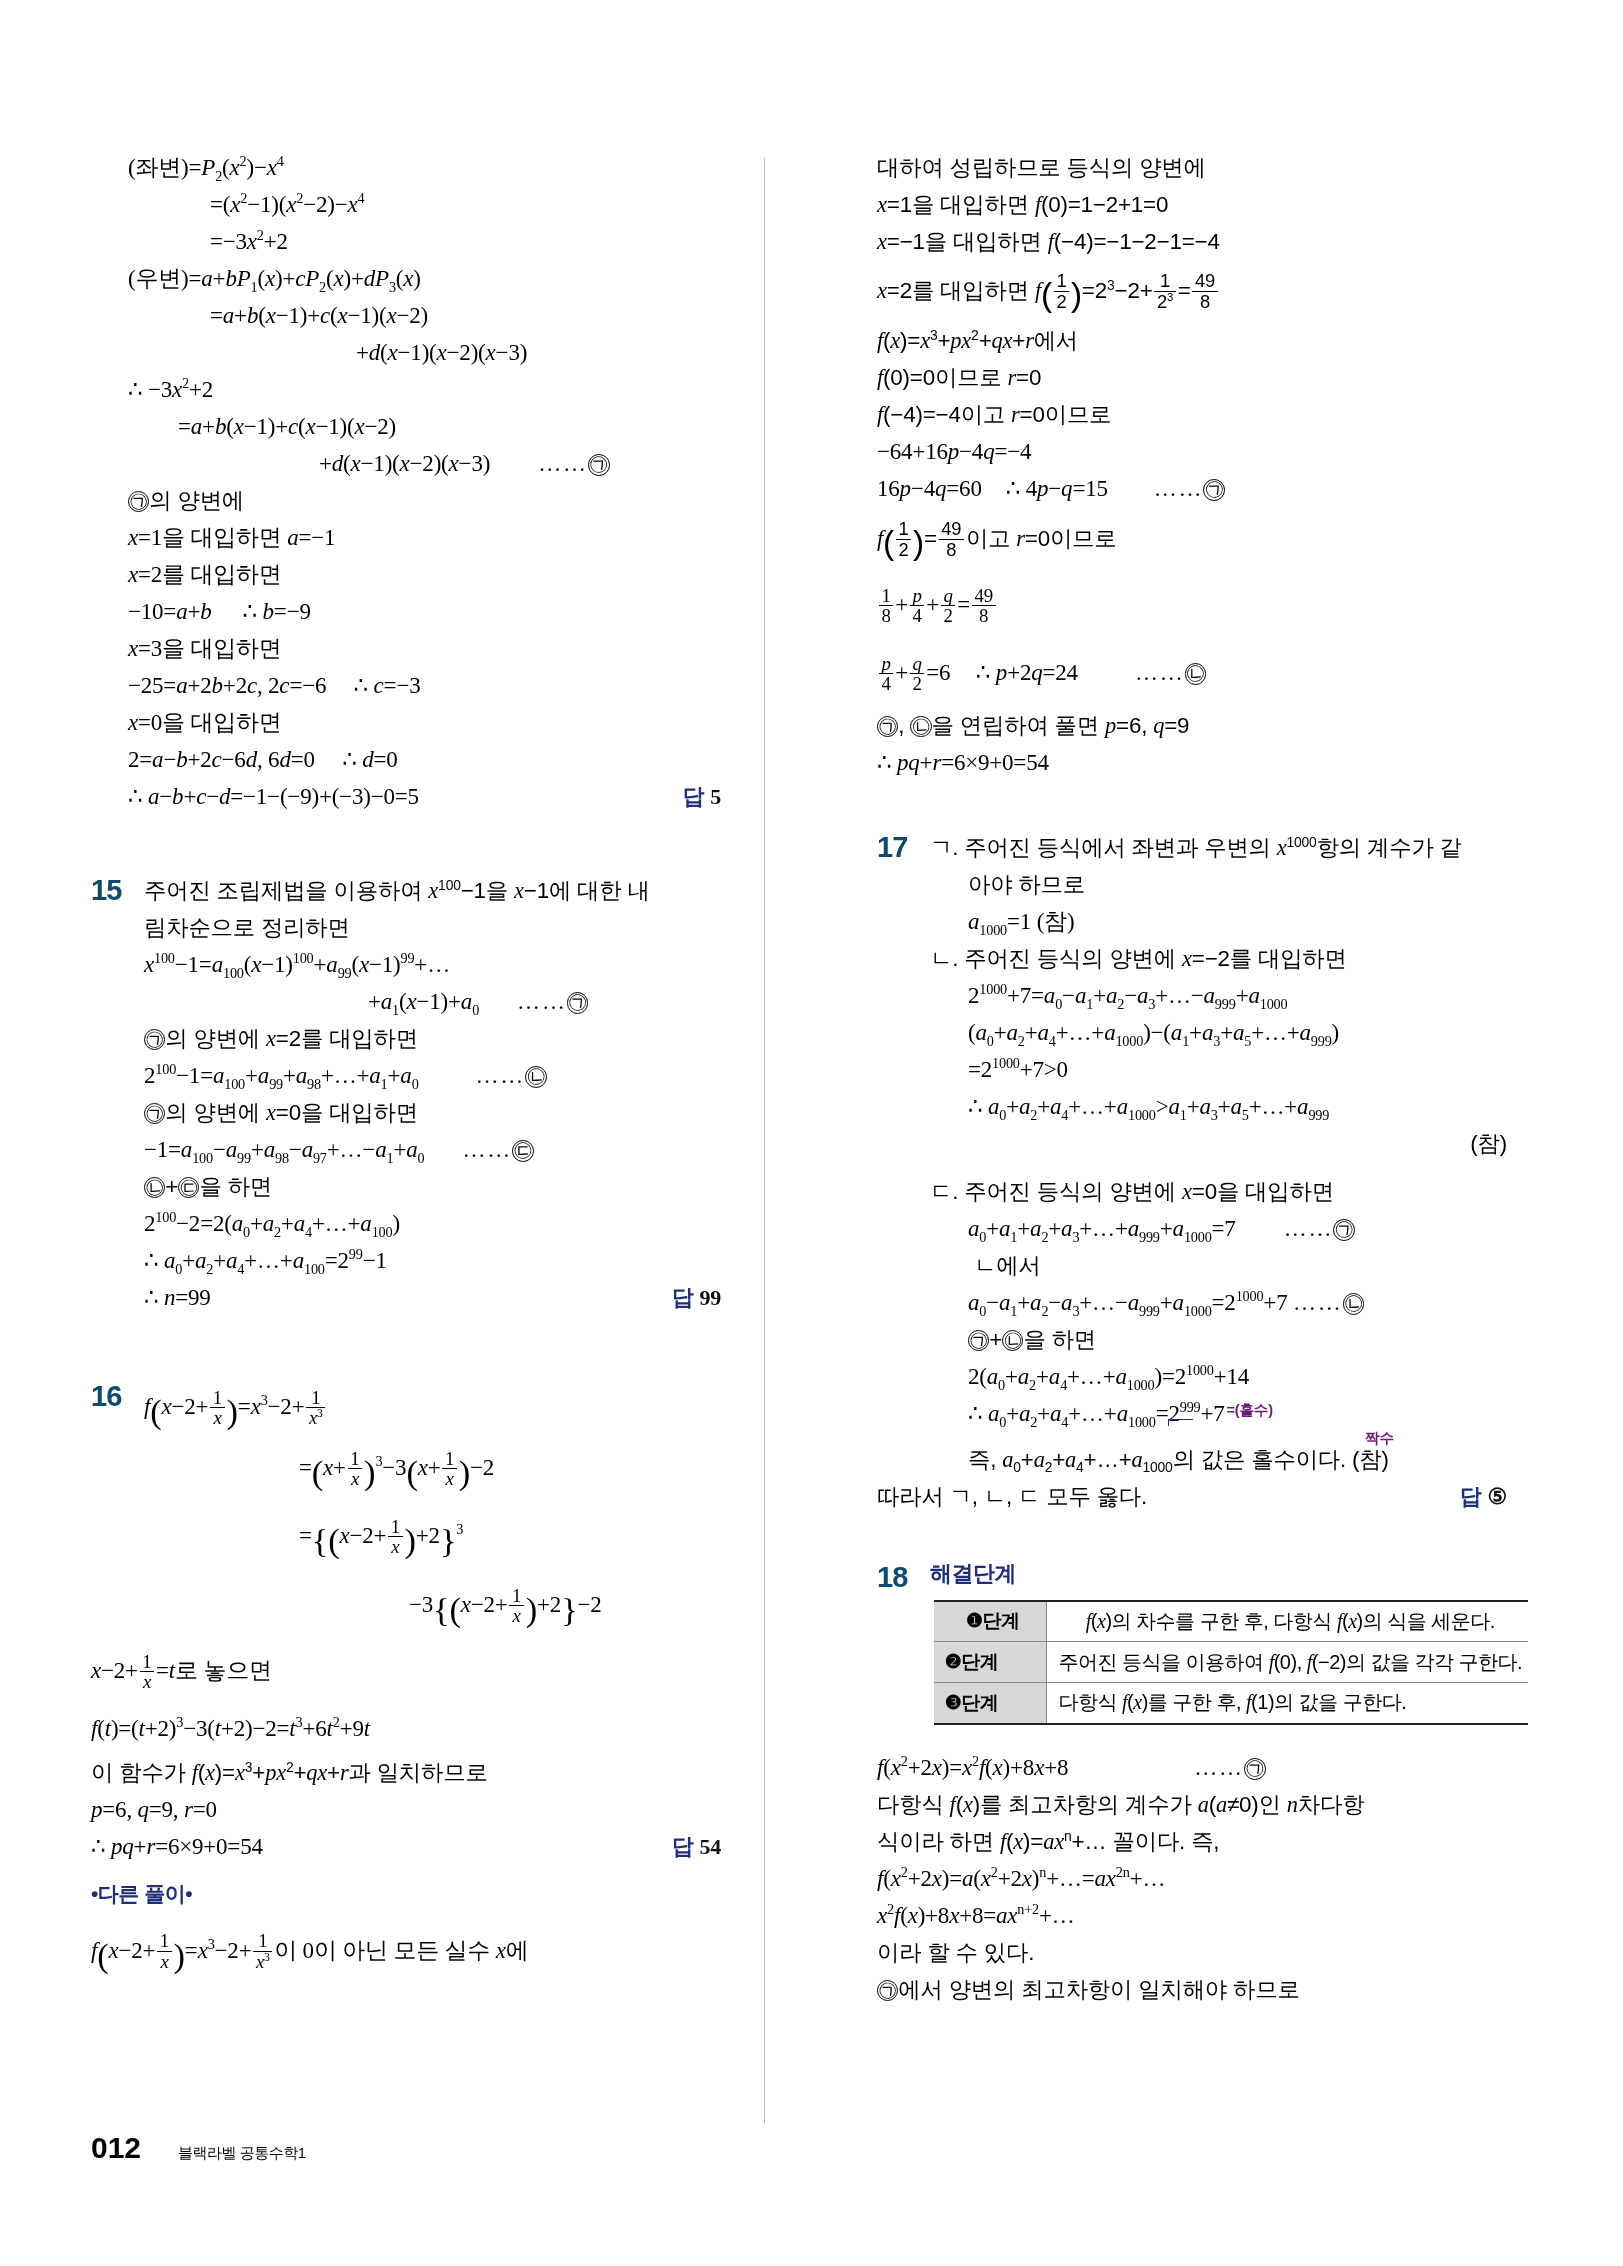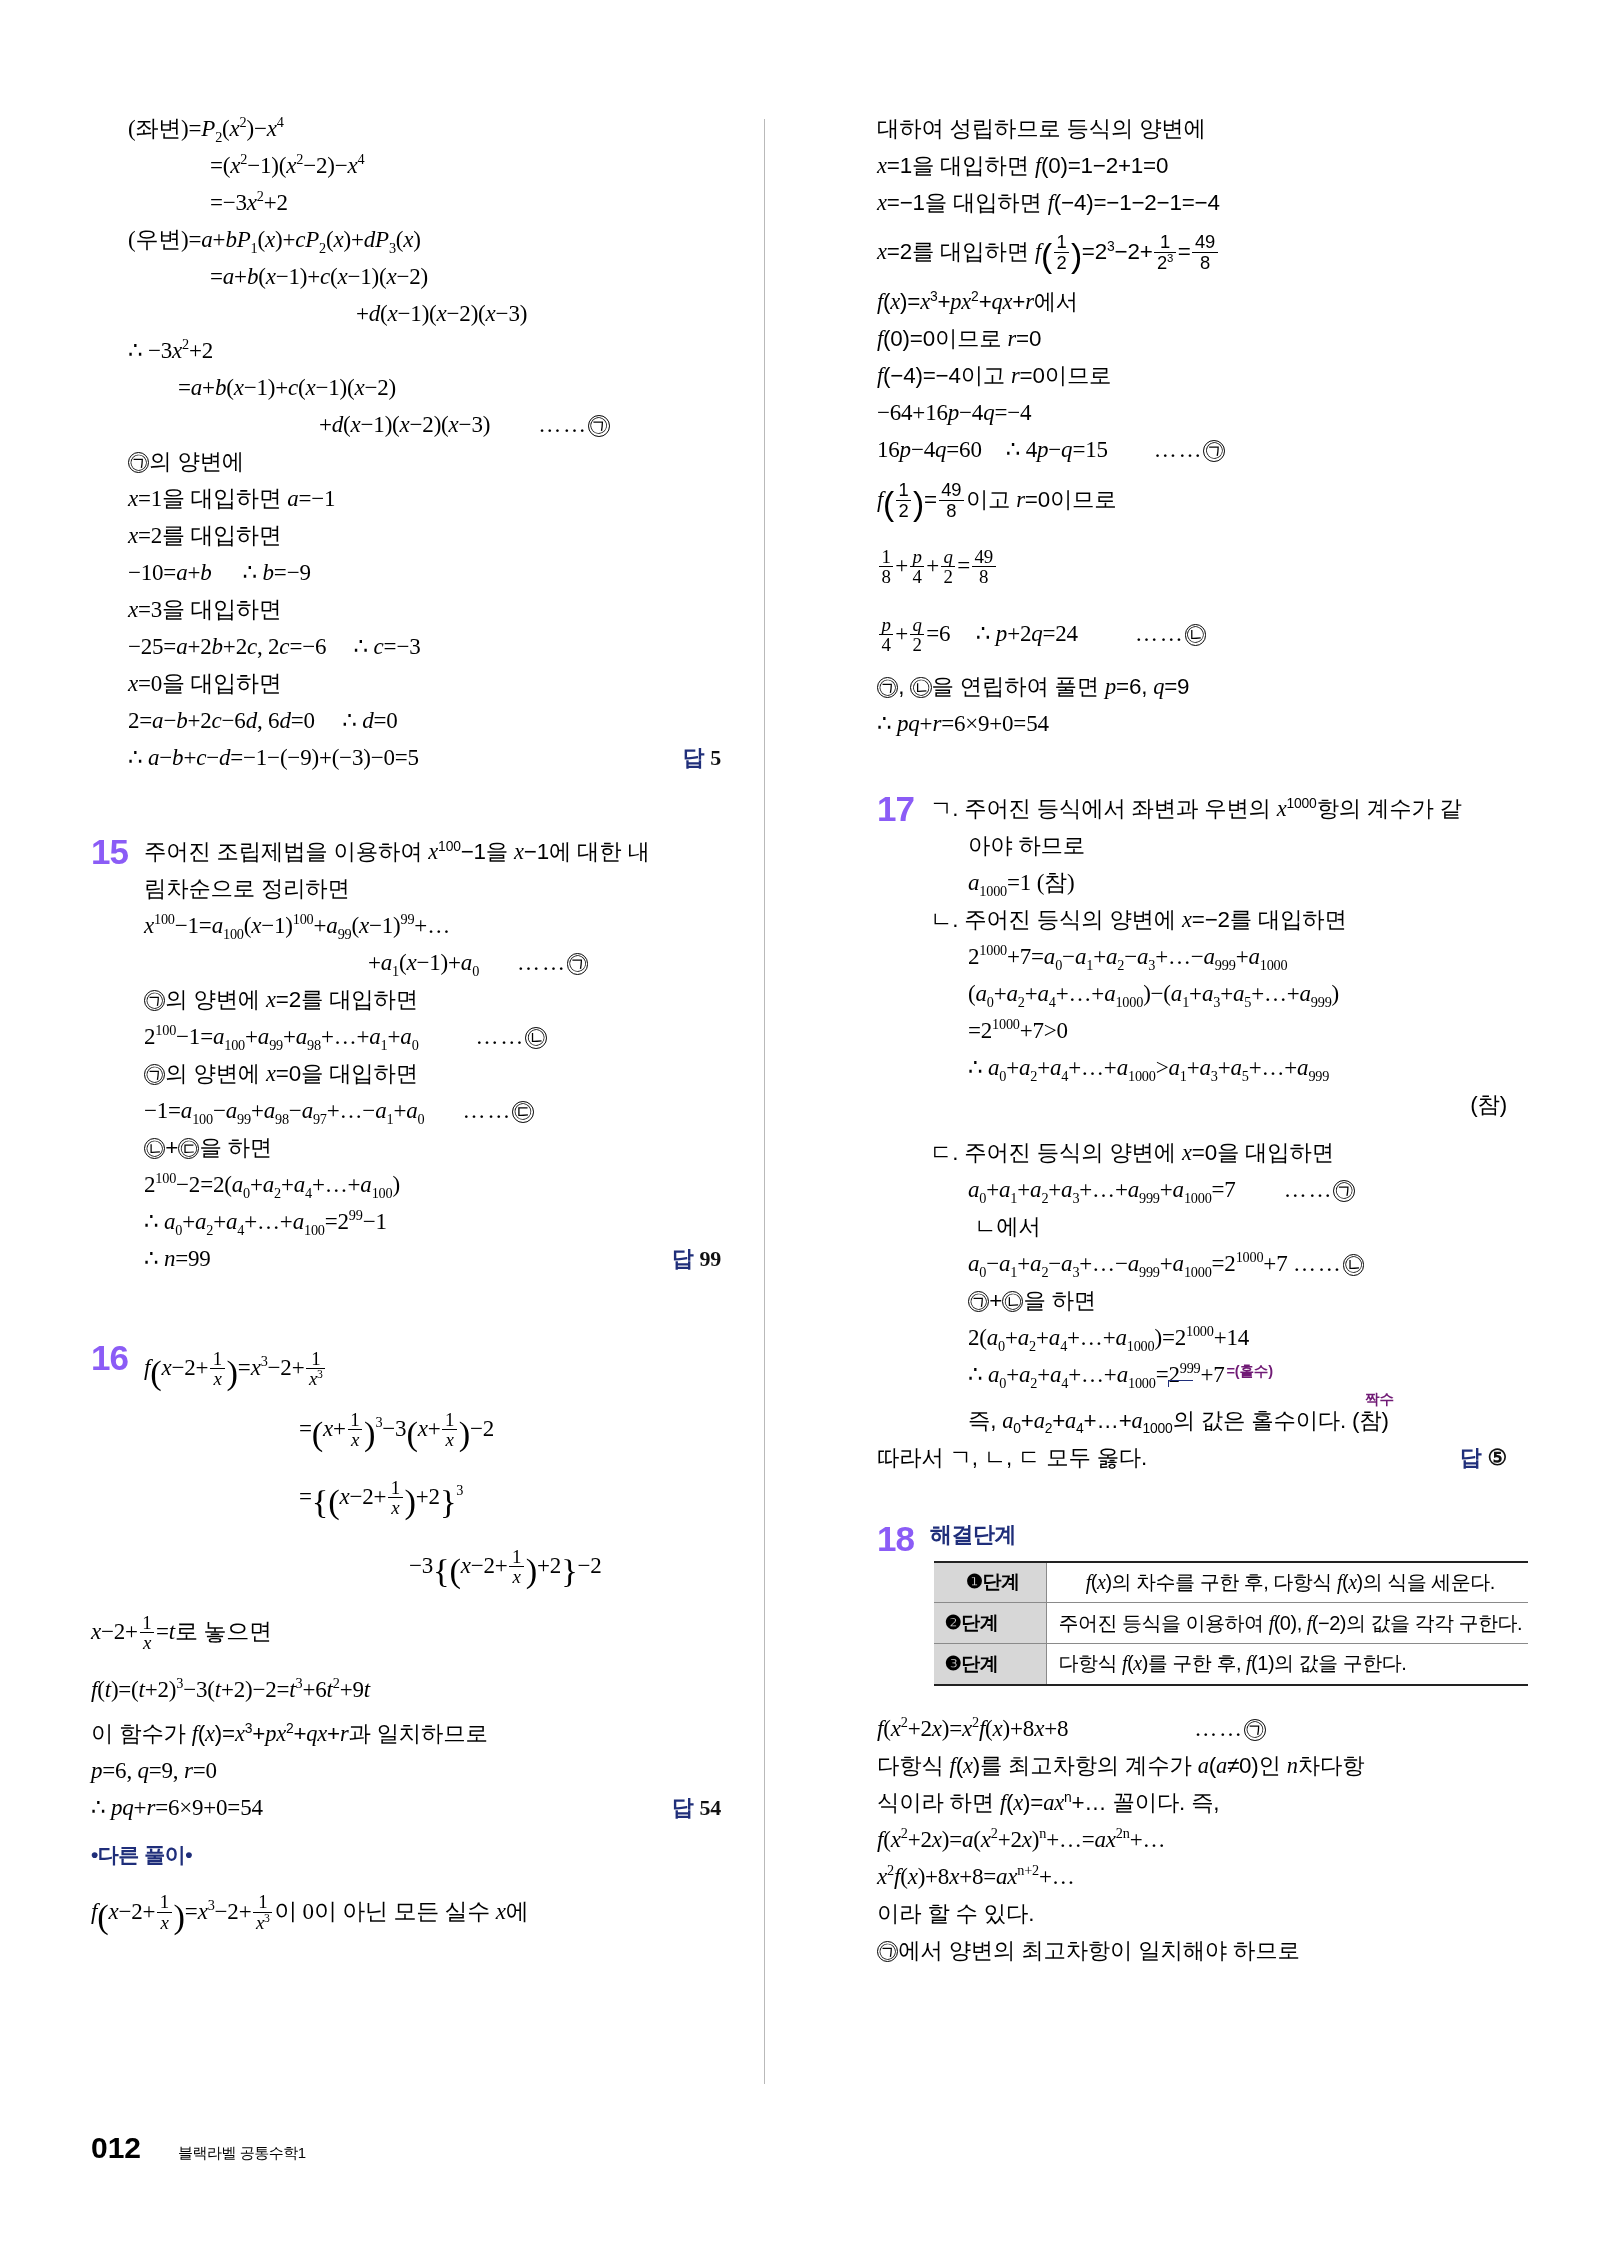--- a/index.html
+++ b/index.html
@@ -7,20 +7,21 @@
     width:1624px; height:2266px;
     background:#ffffff;
     font-family:"Liberation Serif", serif;
     color:#000000;
     position:relative;
     overflow:hidden;
   }
   .page {
     position:absolute; inset:0;
     padding:16px;
+    margin-top:39px;
   }
   
   .cols {
     position:absolute;
     left:91px; top:110px;
     width:1462px; height:1992px;
     display:flex;
     gap:0px;
   }
   .col {
@@ -44,22 +45,22 @@
   }
   .ln.kr { font-family:"Liberation Sans", sans-serif; font-size:22.4px; }
   i.v { font-family:"Liberation Serif", serif; font-style:italic; }
   .blk { margin-bottom:0px; }
   .ind7 { padding-left:37px; }
   
   .qrow { display:flex; align-items:flex-start; margin-top:27.4px; }
   .qnum {
     font-family:"Liberation Sans", sans-serif;
     font-weight:bold;
-    font-size:35px;
-    color:#8b5cf6;
+    font-size:29px;
+    color:#0c4a6e;
     width:53px;
     flex:0 0 53px;
     line-height:37px;
     letter-spacing:-0.9px;
   }
   .qbody { flex:1 1 auto; }
   
   .ansline { position:relative; }
   .ans {
     position:absolute; right:0; top:0;

